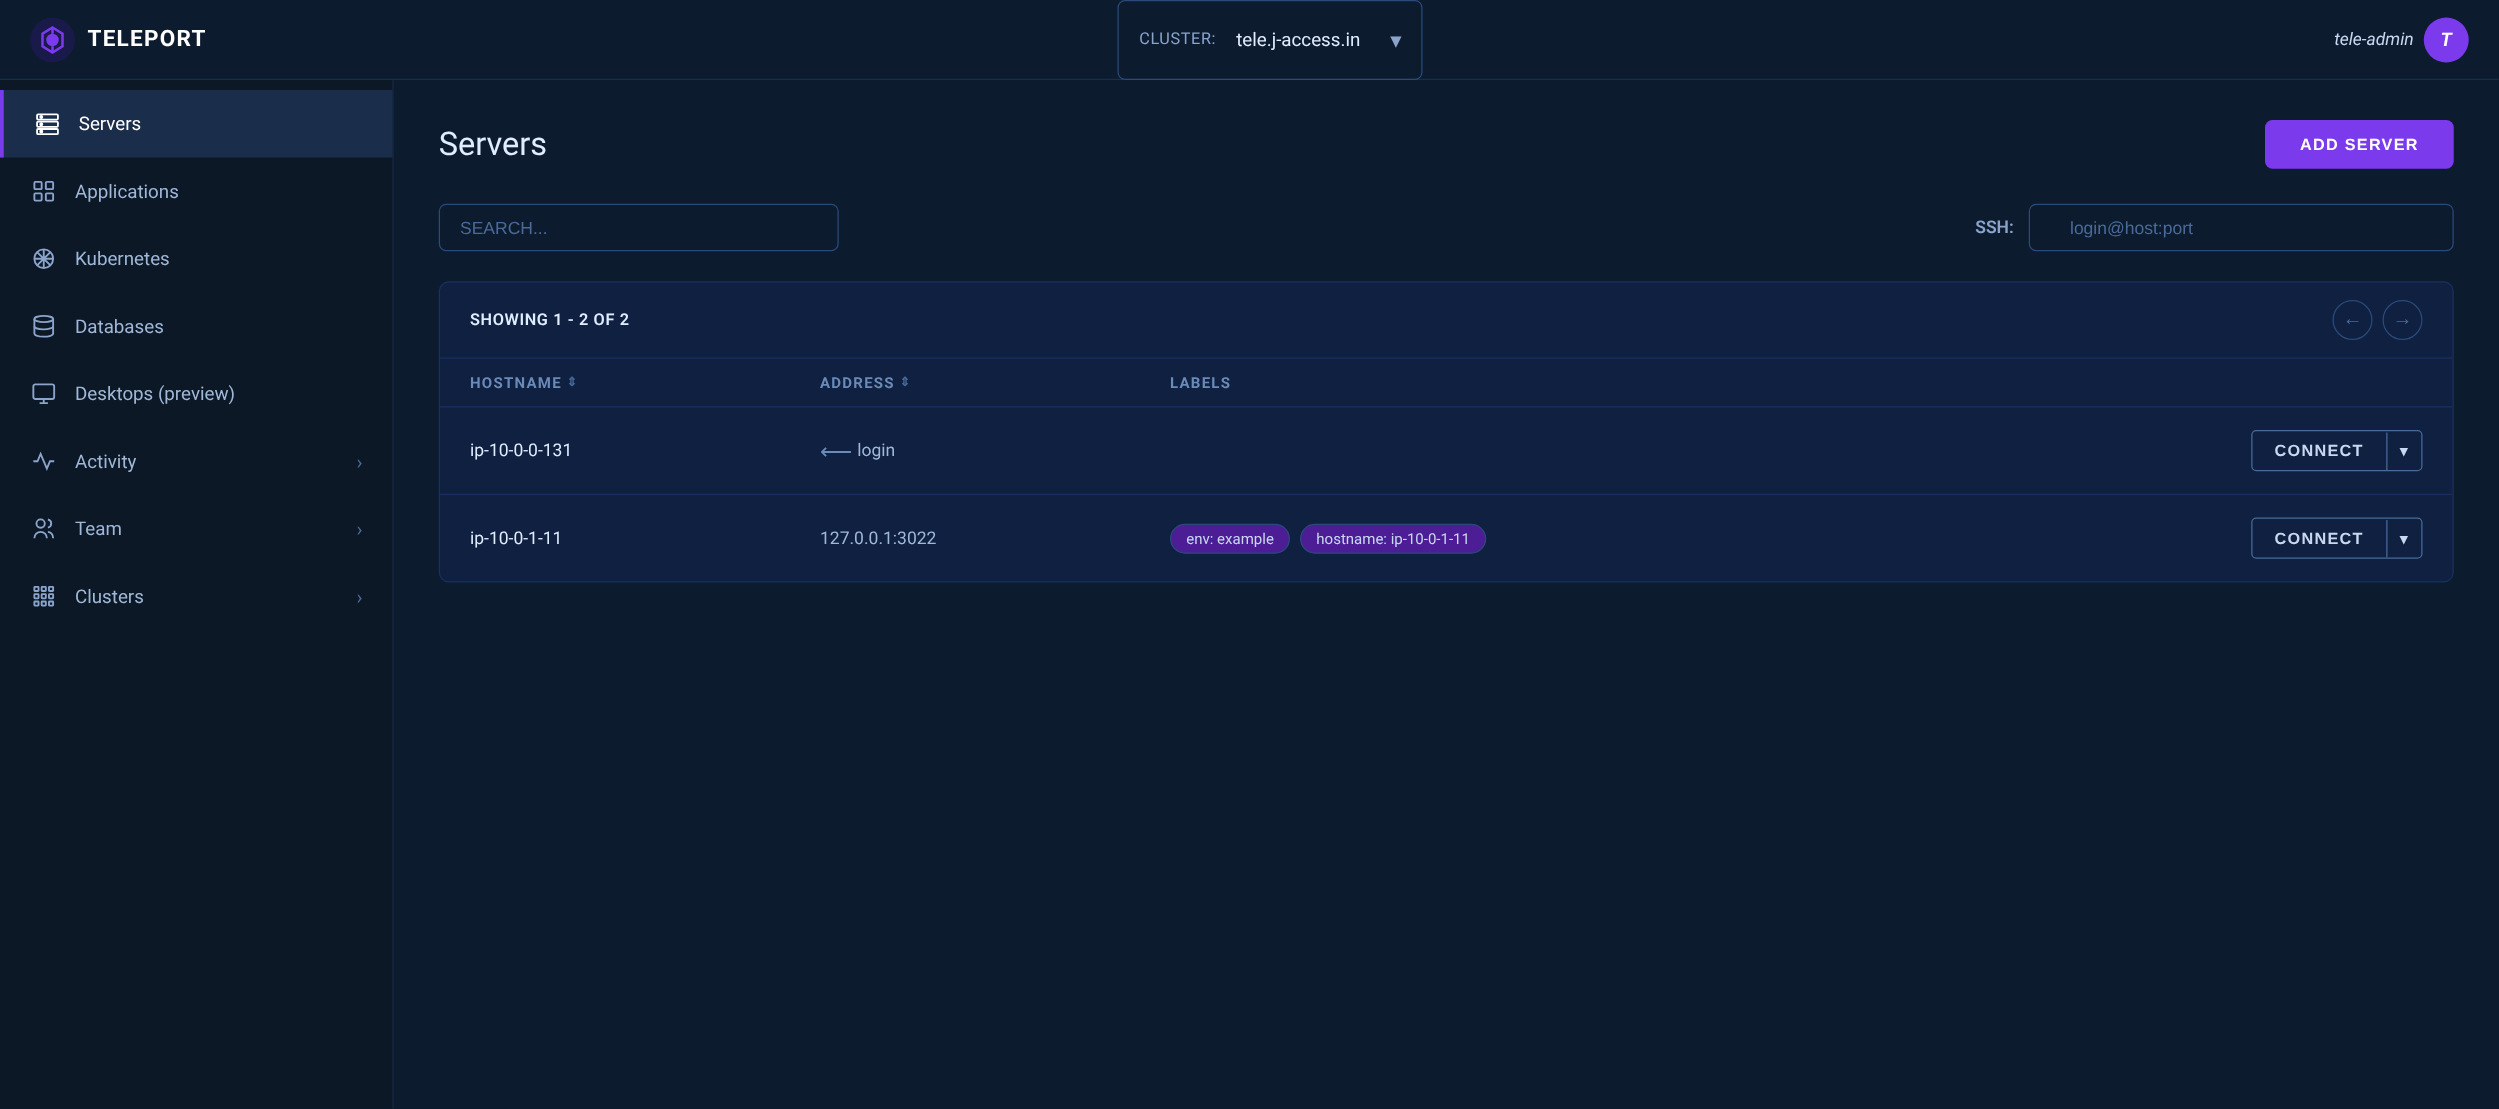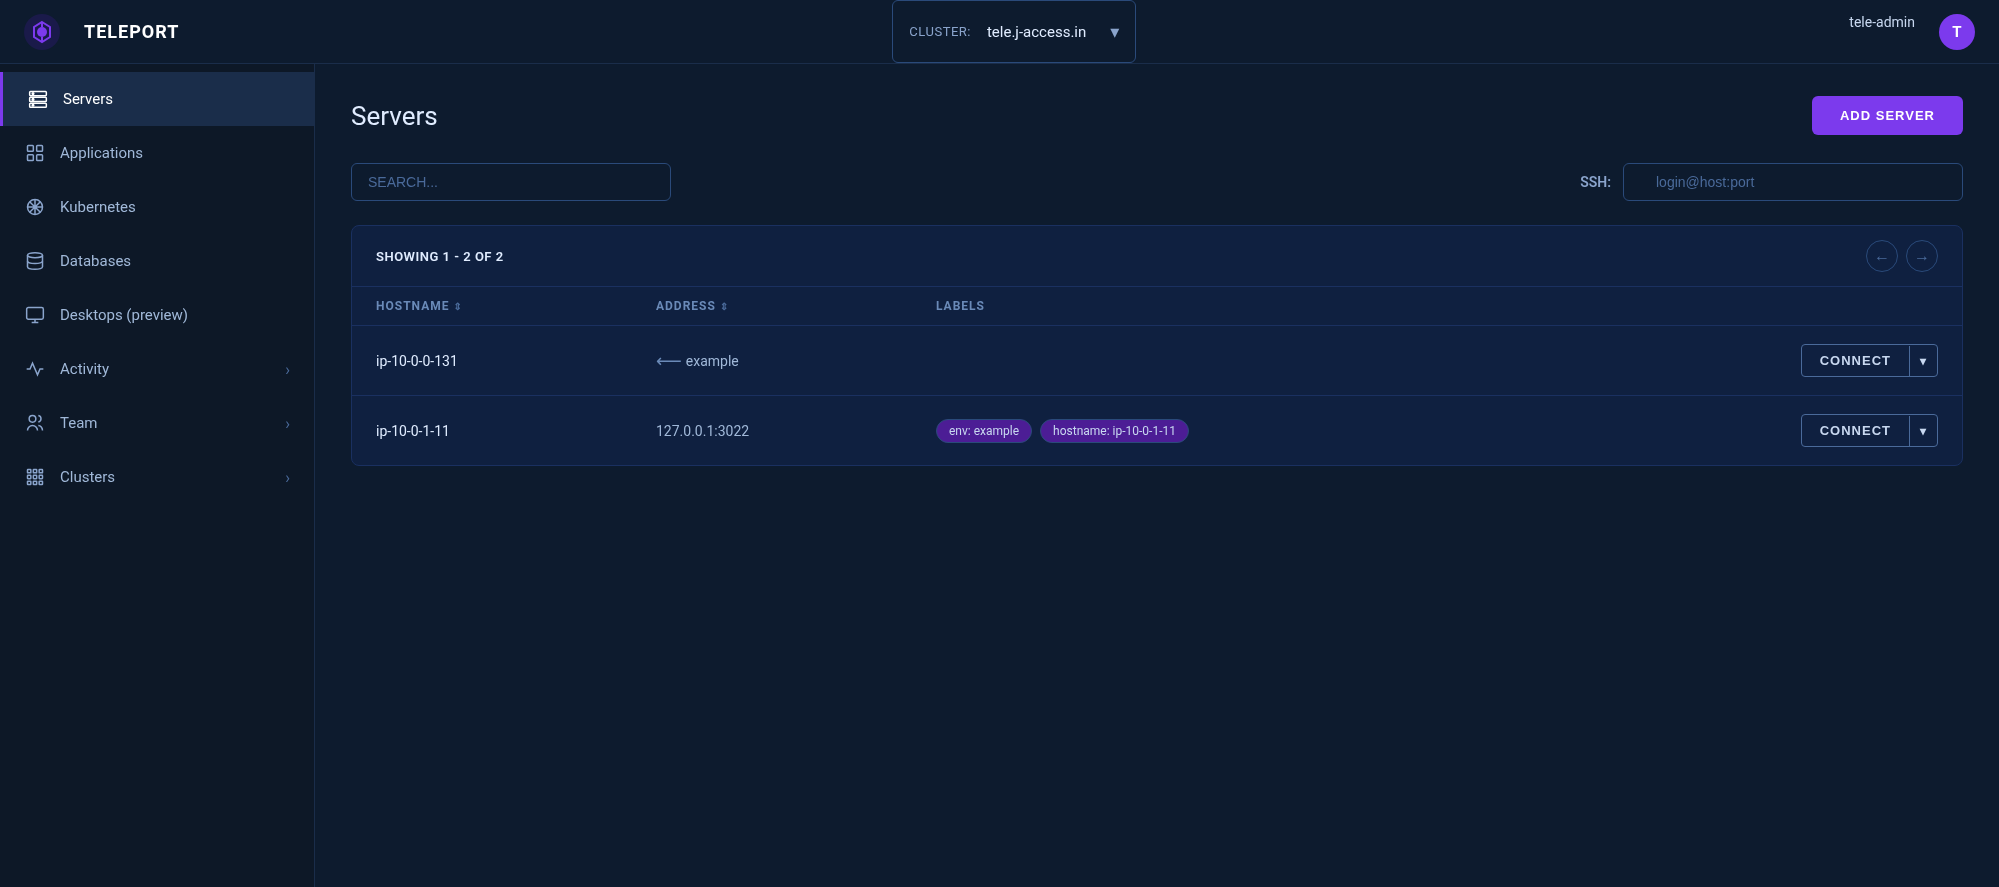--- a/index.html
+++ b/index.html
@@ -21,21 +21,21 @@
       display: flex;
       align-items: center;
       justify-content: space-between;
       padding: 0 24px;
       border-bottom: 1px solid #1a2d4a;
       flex-shrink: 0;
     }
     .logo-area {
       display: flex;
       align-items: center;
-      gap: 24px;
+      gap: 10px;
       color: #ffffff;
       font-weight: 700;
       font-size: 18px;
       letter-spacing: 1px;
     }
     .logo-icon {
       width: 36px;
       height: 36px;
     }
     .cluster-select {
@@ -61,22 +61,23 @@
       color: #e0ecff;
       font-size: 15px;
     }
     .chevron-down {
       color: #8aa4cc;
       font-size: 18px;
       margin-left: 12px;
     }
     .user-area {
       display: flex;
-      align-items: flex-start;
-      gap: 24px;
+      align-items: center;
+      gap: 8px;
+      font-style: italic;
     }
     .username {
       color: #c8d8f0;
       font-size: 14px;
     }
     .avatar {
       width: 36px;
       height: 36px;
       border-radius: 50%;
       background: #7c3aed;
@@ -507,21 +508,21 @@
         <div class="col-header">
           <span>LABELS</span>
         </div>
         <div class="col-header"></div>
       </div>
 
       <div class="table-row">
         <div class="cell-hostname">ip-10-0-0-131</div>
         <div class="cell-address">
           <span style="color:#6a8ab8; font-size:18px; letter-spacing:-2px;">⟵</span>
-          <span style="color:#a0b8d8;">example</span>
+          <span style="color:#a0b8d8;">login</span>
         </div>
         <div class="cell-labels"></div>
         <div class="cell-actions">
           <button class="connect-btn">
             <span class="connect-btn-text">CONNECT</span>
             <span class="connect-btn-arrow">▾</span>
           </button>
         </div>
       </div>
 

